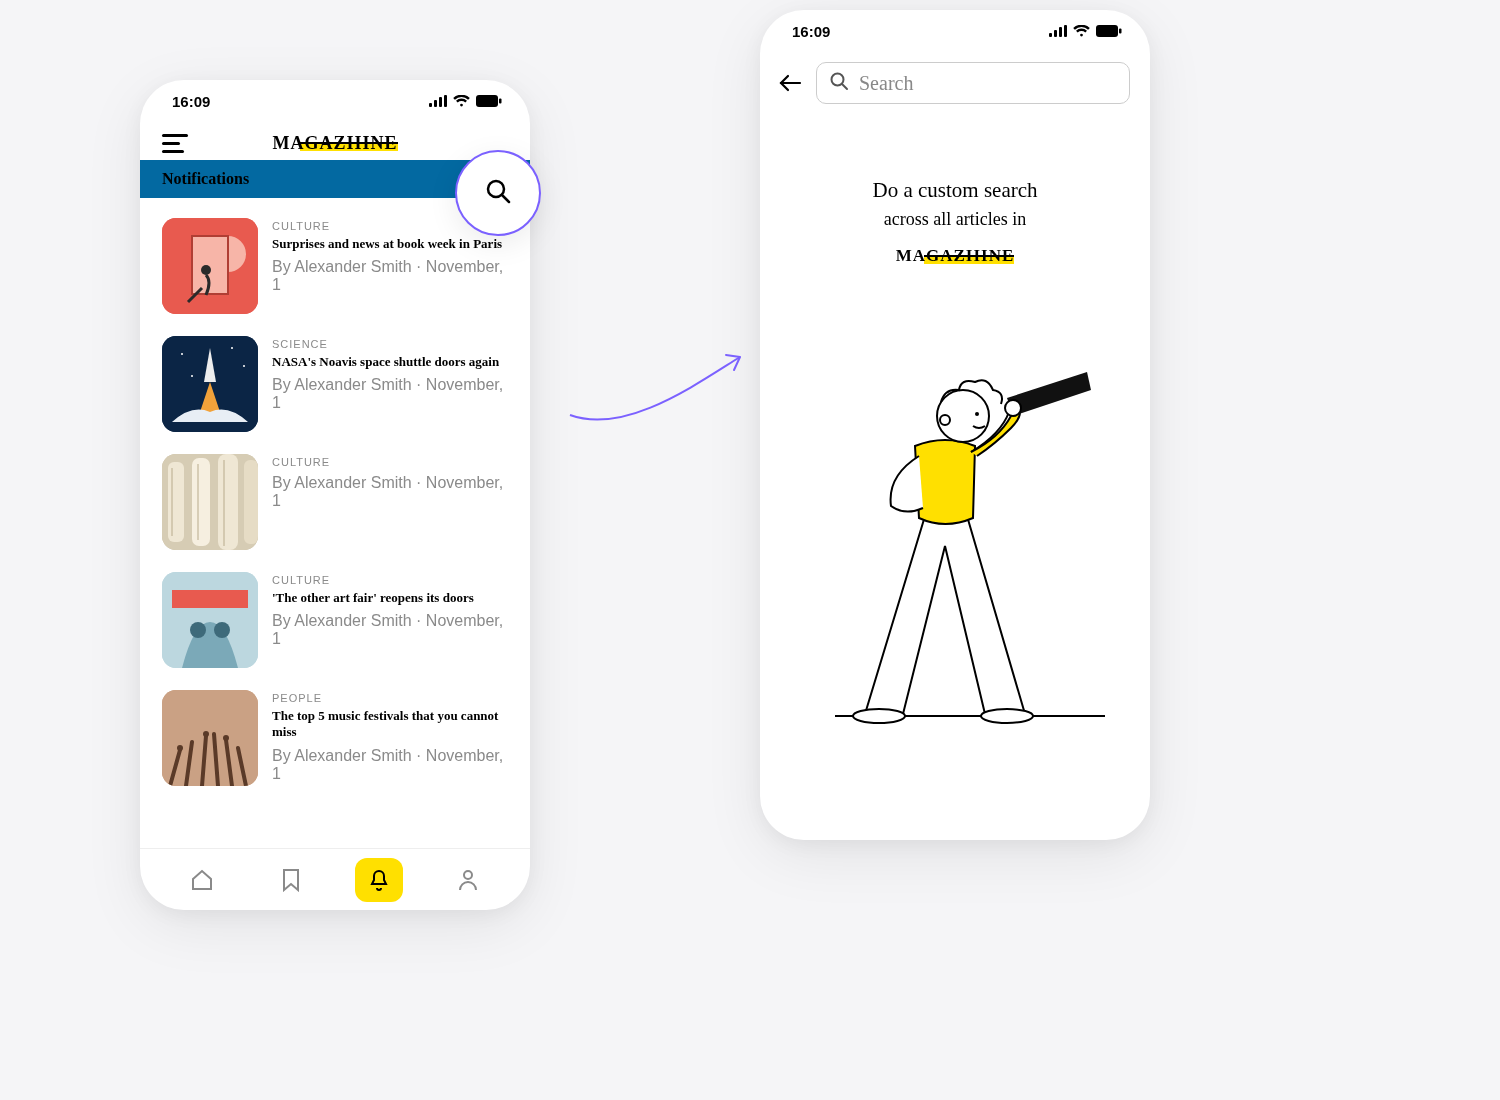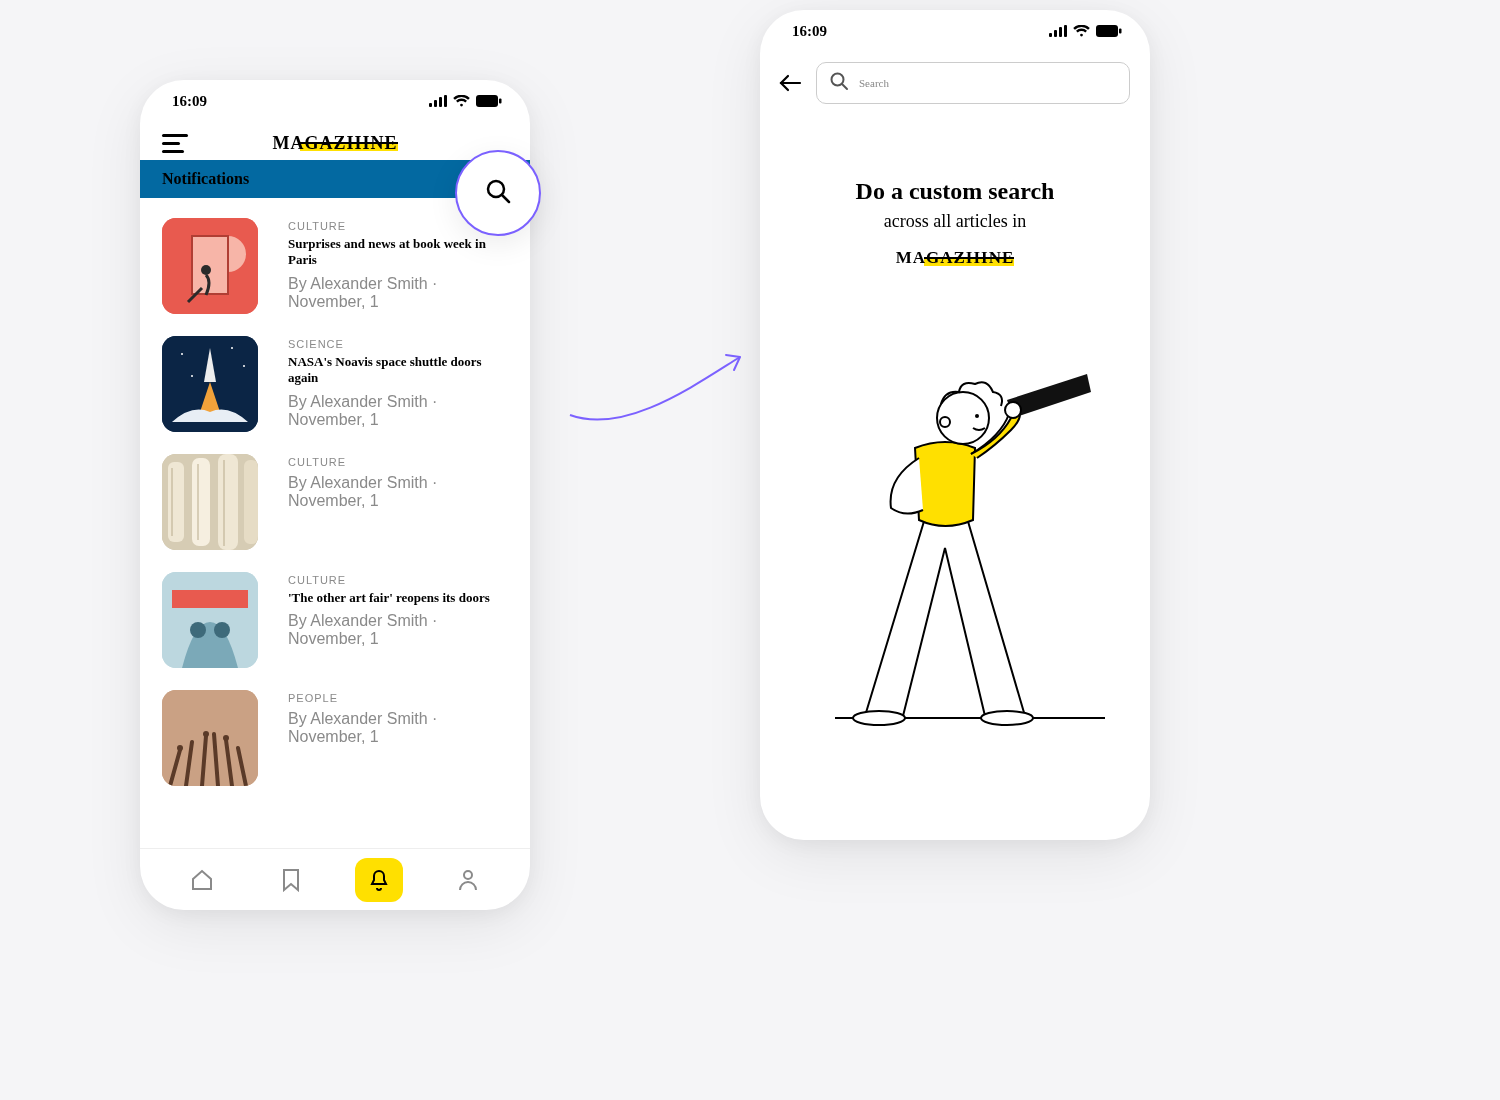--- a/index.html
+++ b/index.html
@@ -30,21 +30,21 @@
   .phone-left { top: 80px; left: 140px; }
   .phone-right { top: 10px; left: 760px; }
 
   
   .status-bar {
     height: 42px;
     display: flex;
     align-items: center;
     justify-content: space-between;
     padding: 0 28px 0 32px;
-    font-family: Liberation Serif, serif;
+    font-family: Liberation Sans, sans-serif;
     font-size: 15px;
     font-weight: 600;
   }
   .status-right { display: flex; align-items: center; gap: 6px; }
   .signal-icon svg, .wifi-icon svg, .battery-icon svg { display:block; }
 
   
   .app-header {
     display: flex;
     align-items: center;
@@ -102,21 +102,21 @@
   }
 
   
   .article-list {
     flex: 1;
     overflow: hidden;
     padding: 20px 22px 0 22px;
   }
   .article-item {
     display: flex;
-    gap: 30px;
+    gap: 14px;
     margin-bottom: 22px;
     cursor: pointer;
   }
   .thumb {
     width: 96px; height: 96px;
     border-radius: 14px;
     flex-shrink: 0;
     display:flex; align-items:center; justify-content:center;
     overflow:hidden;
   }
@@ -145,29 +145,29 @@
   .back-btn { width:28px; height:28px; display:flex; align-items:center; justify-content:center; cursor:pointer; }
   .search-field {
     flex:1; height:42px;
     border:1px solid #ccc; border-radius:10px;
     display:flex; align-items:center; gap:10px;
     padding: 0 12px;
     font-family: Georgia, serif;
   }
   .search-field input {
     border:none; outline:none; flex:1;
-    font-family: Georgia, serif; font-size:11px; color:#555;
+    font-family: Georgia, serif; font-size:20px; color:#555;
   }
   .search-field input::placeholder { color:#888; }
 
   .search-hero {
     text-align:center;
     margin-top: 74px;
   }
-  .search-hero h2 { font-family: Georgia, serif; font-weight:700; font-size:24px; }
+  .search-hero h2 { font-family: Georgia, serif; font-weight:400; font-size:21px; }
   .search-hero p { font-family: Georgia, serif; font-size:18px; margin-top:6px; }
   .search-hero .brand { margin-top: 16px; font-size: 17px; display:inline-block; }
 
   .illustration {
     margin: 50px auto 0 auto;
     width: 320px;
     display:flex; justify-content:center;
   }
 
   
@@ -308,20 +308,21 @@
           <svg width="96" height="96" viewBox="0 0 96 96">
               <rect width="96" height="96" fill="#caa184"></rect>
               <path d="M8 96 L18 60 M24 96 L30 52 M40 96 L44 46 M56 96 L52 44 M70 96 L64 50 M84 96 L76 58" stroke="#5a3a28" stroke-width="4" stroke-linecap="round"></path>
               <circle cx="18" cy="58" r="3" fill="#5a3a28"></circle>
               <circle cx="44" cy="44" r="3" fill="#5a3a28"></circle>
               <circle cx="64" cy="48" r="3" fill="#5a3a28"></circle>
             </svg>
         </div>
         <div class="article-body">
           <div class="cat">PEOPLE</div>
+          <div class="title">The top 5 music festivals that you cannot miss</div>
           <div class="meta">By Alexander Smith  ·  November, 1</div>
         </div>
       </div>
 
     </div>
 
     <div class="bottom-nav">
       <div class="nav-btn">
         <svg width="24" height="24" viewBox="0 0 24 24" fill="none" stroke="#8a8a8a" stroke-width="2">
             <path d="M3 11 L12 3 L21 11 V21 H3 Z"></path>

